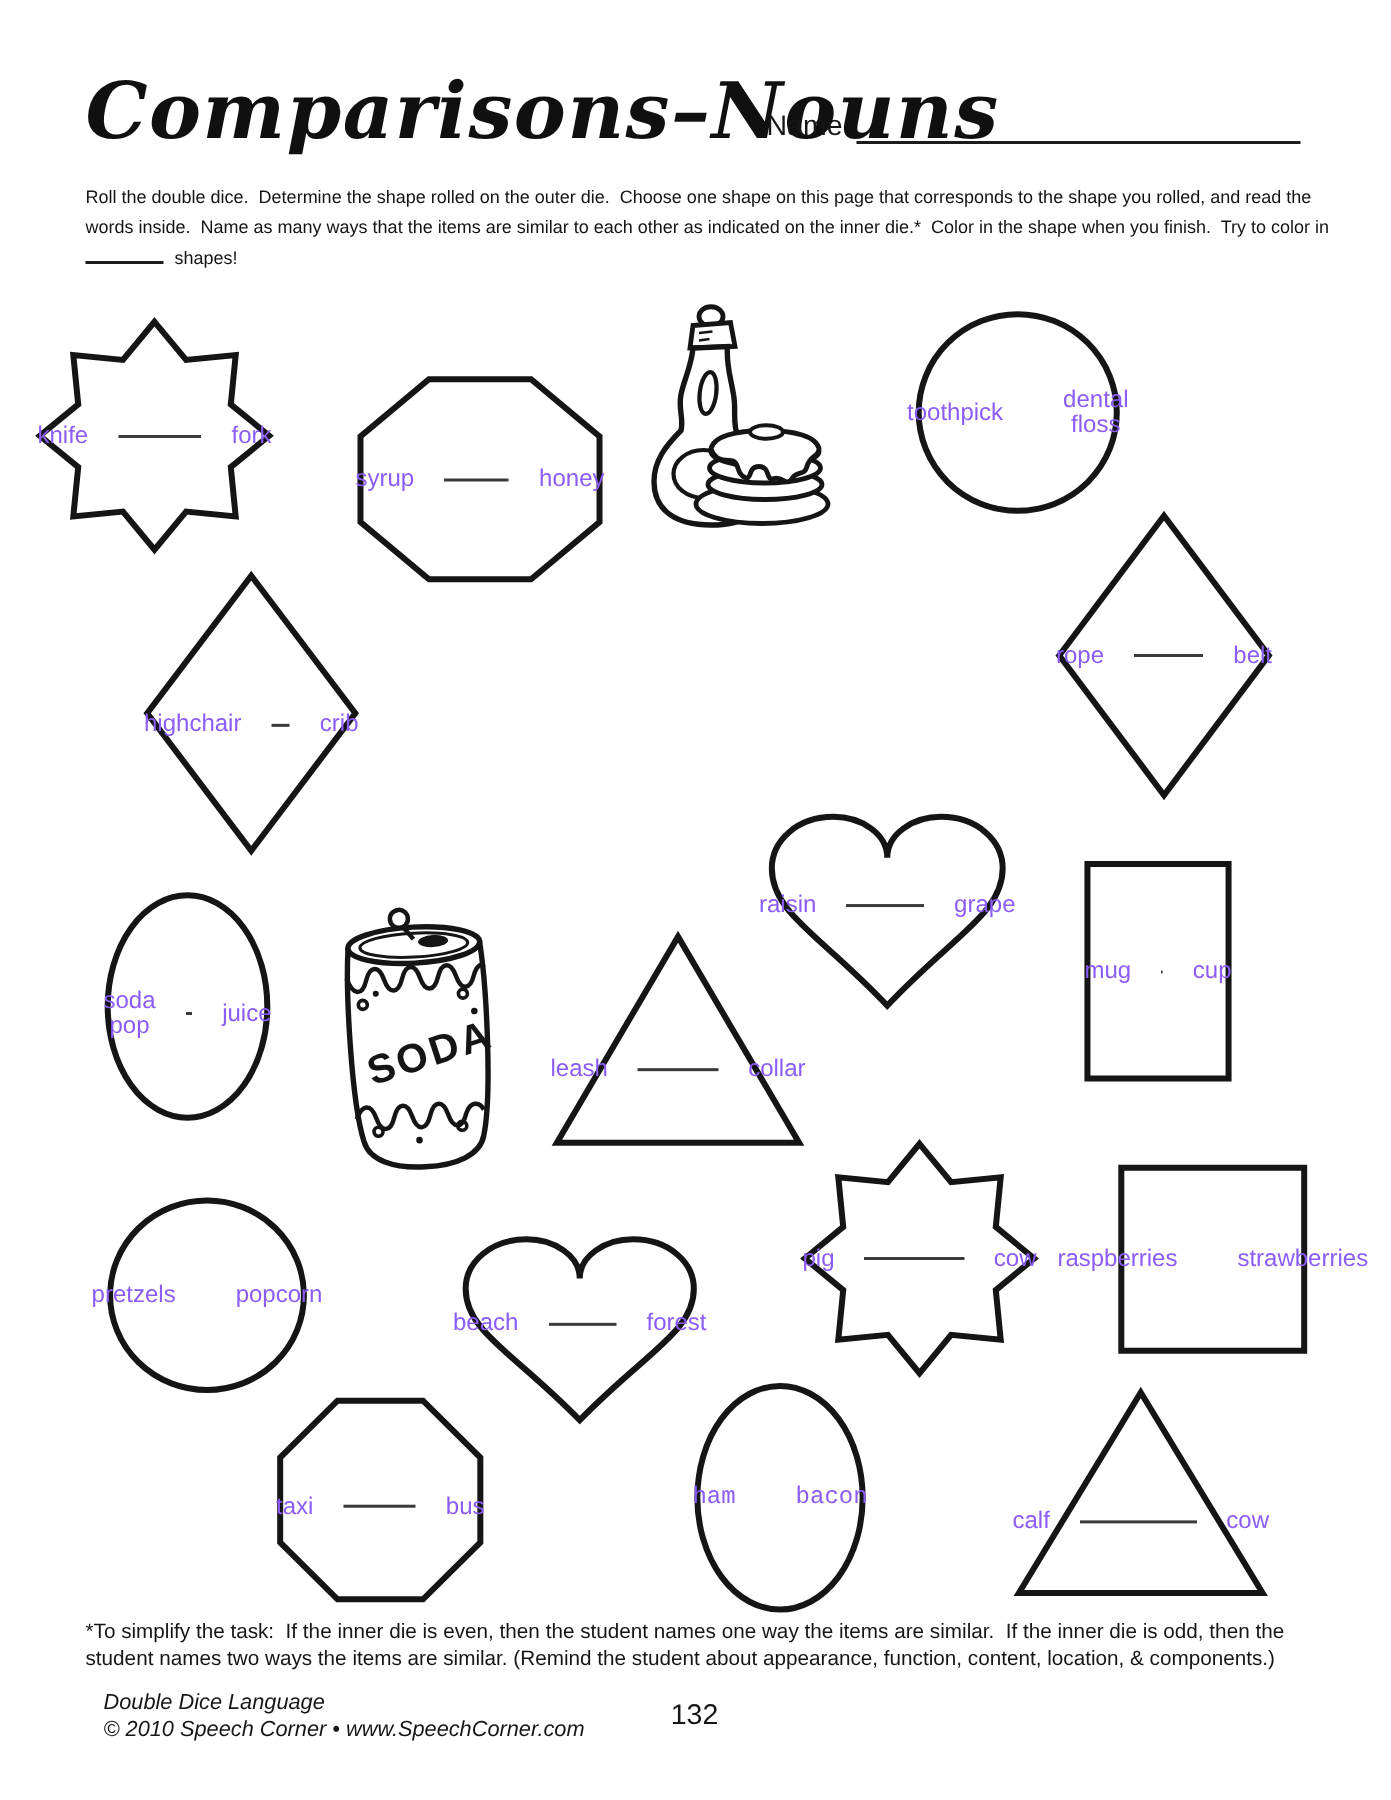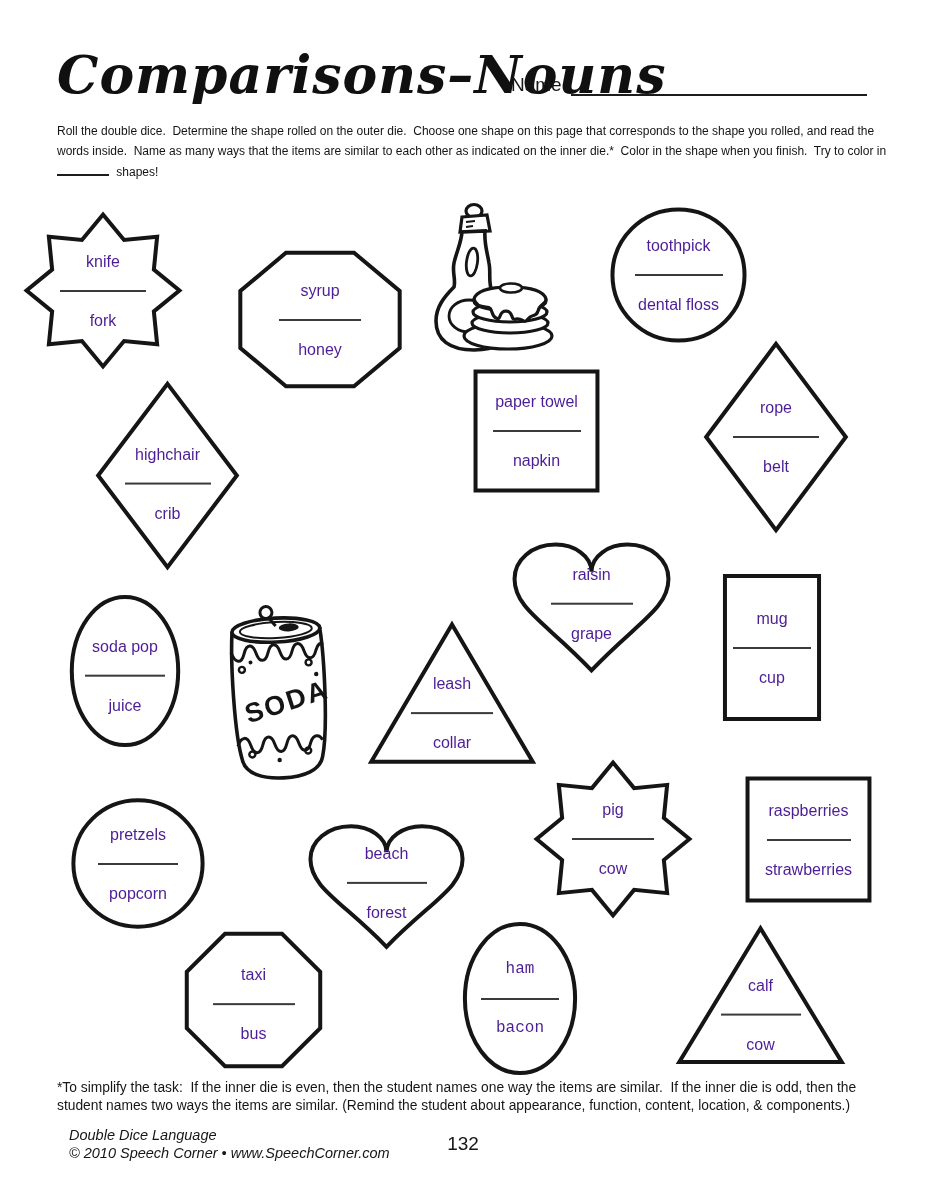--- a/index.html
+++ b/index.html
@@ -24,23 +24,23 @@
     font-size:12px; line-height:19.6px; white-space:pre-wrap; color:#141414;
   }
   .blank-line {
     display:inline-block; width:52px; height:13px;
     border-bottom:2px solid #1c1c1c; margin-right:4px;
   }
   
   .shape { position:absolute; }
   .shape .outline { position:absolute; left:0; top:0; width:100%; height:100%; overflow:visible; }
   .words {
-    position:absolute; inset:0; display:flex; flex-direction:column;
+    position:absolute; inset:0; display:flex; flex-direction:row;
     align-items:center; justify-content:center; gap:20px;
-    font-size:16px; line-height:17px; color:#4c1d95; text-align:center;
+    font-size:16px; line-height:17px; color:#8b5cf6; text-align:center;
     transform:translateY(var(--ty,0%));
   }
   .divider { width:var(--dw,82px); border-top:2px solid #3a3a3a; height:0; }
   .illus { position:absolute; }
   .illus svg { width:100%; height:100%; overflow:visible; }
   
   .footnote {
     position:absolute; left:57px; top:1079px; width:800px; margin:0;
     font-size:13.8px; line-height:17.6px; white-space:pre-wrap; color:#161616;
   }
@@ -112,30 +112,20 @@
     <svg class="outline" viewBox="0 0 100 100" preserveAspectRatio="none">
       <circle cx="50" cy="50" r="47.5" fill="none" stroke="#151515" stroke-width="4" vector-effect="non-scaling-stroke"></circle>
     </svg>
     <div class="words" style="--dw:88px;">
       <span>toothpick</span>
       <div class="divider"></div>
       <span>dental floss</span>
     </div>
   </div>
 
-  <div class="shape" style="left:473px;top:369px;width:127px;height:124px;">
-    <svg class="outline" viewBox="0 0 100 100" preserveAspectRatio="none">
-      <rect x="2" y="2" width="96" height="96" fill="none" stroke="#151515" stroke-width="4" vector-effect="non-scaling-stroke"></rect>
-    </svg>
-    <div class="words" style="--dw:88px;">
-      <span>paper towel</span>
-      <div class="divider"></div>
-      <span>napkin</span>
-    </div>
-  </div>
 
   <div class="shape" style="left:704px;top:341px;width:144px;height:192px;">
     <svg class="outline" viewBox="0 0 100 100" preserveAspectRatio="none">
       <polygon points="50,1.5 98.5,50 50,98.5 1.5,50" fill="none" stroke="#151515" stroke-width="4" vector-effect="non-scaling-stroke"></polygon>
     </svg>
     <div class="words" style="--dw:86px;">
       <span>rope</span>
       <div class="divider"></div>
       <span>belt</span>
     </div>

